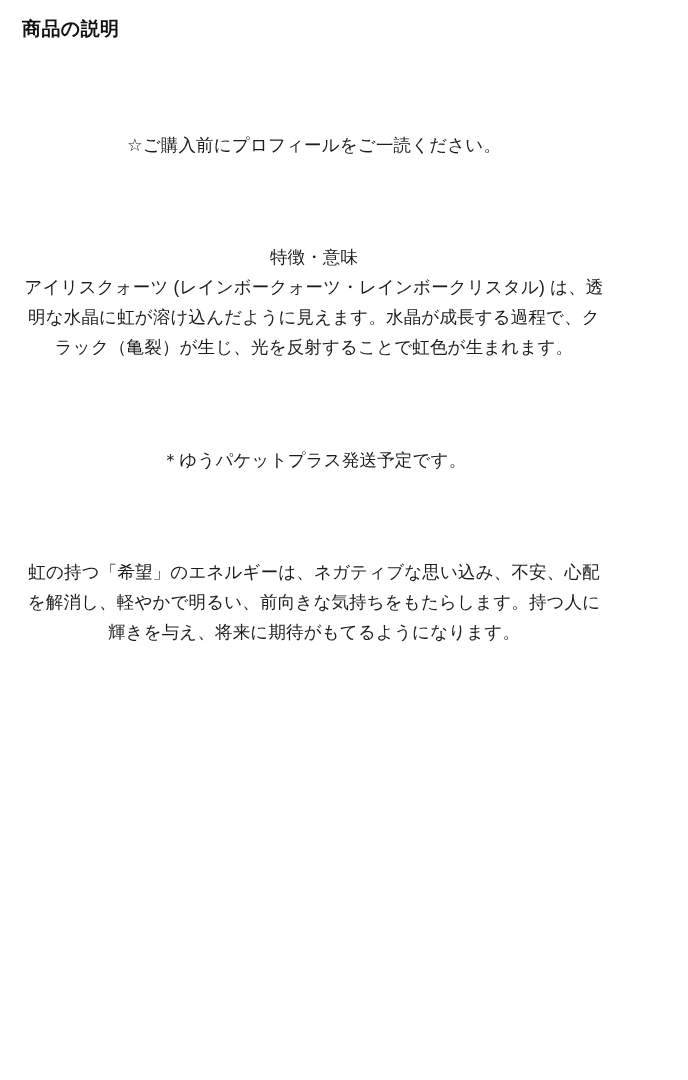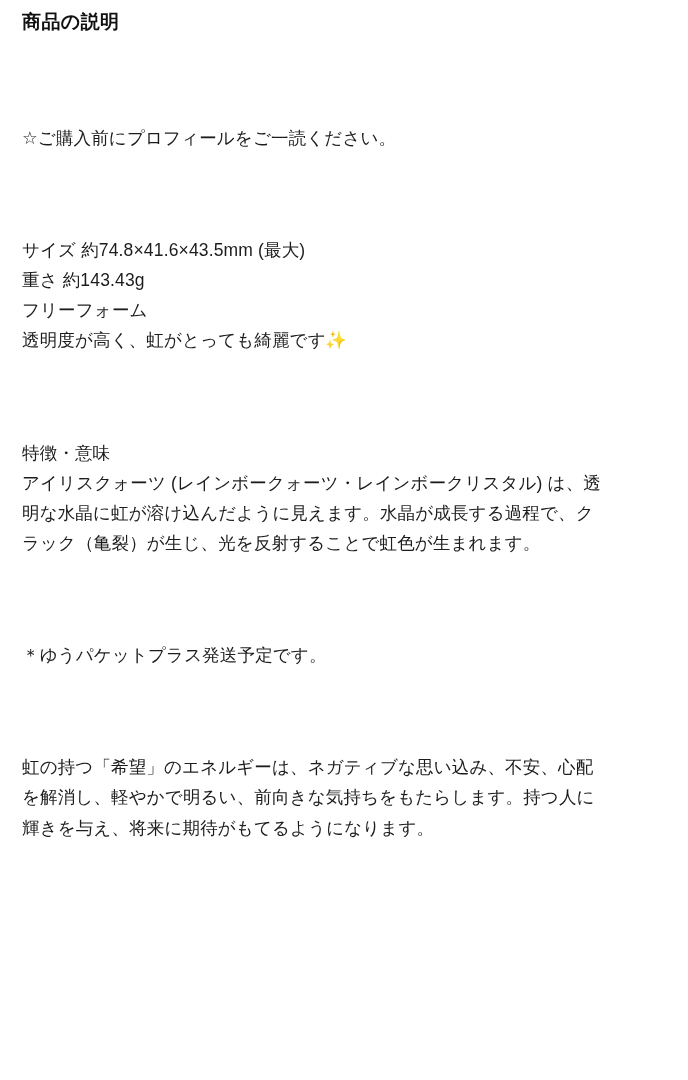--- a/index.html
+++ b/index.html
@@ -11,59 +11,56 @@
     width: 688px;
     height: 1080px;
     font-family: "Liberation Sans", "DejaVu Sans", sans-serif;
     color: #1a1a1a;
     overflow: hidden;
   }
   .page {
     width: 628px;
     height: 1080px;
     box-sizing: border-box;
-    padding: 8px 22px 0 22px;
+    padding: 15px 22px 0 22px;
     position: relative;
   }
   .section-title {
     font-size: 19px;
     font-weight: bold;
     line-height: 1.5;
     letter-spacing: 0.4px;
     margin: 0 0 26px 0;
     color: #111111;
   }
   .desc-body {
     font-size: 17.5px;
     line-height: 1.72;
     letter-spacing: 0.15px;
     color: #1c1c1c;
     white-space: pre-wrap;
     word-break: break-all;
   }
   .para {
     margin: 0 0 22px 0;
+    text-align: center;
   }
   .para:last-child {
     margin-bottom: 0;
   }
 </style>
 </head>
 <body>
 
 <div class="page">
 
   <h2 class="section-title">商品の説明</h2>
 
   <div class="desc-body">
     <p class="para">☆ご購入前にプロフィールをご一読ください。</p>
-    <p class="para">サイズ 約74.8×41.6×43.5mm (最大)
-重さ 約143.43g
-フリーフォーム
-透明度が高く、虹がとっても綺麗です✨</p>
     <p class="para">特徴・意味
 アイリスクォーツ (レインボークォーツ・レインボークリスタル) は、透明な水晶に虹が溶け込んだように見えます。水晶が成長する過程で、クラック（亀裂）が生じ、光を反射することで虹色が生まれます。</p>
     <p class="para">＊ゆうパケットプラス発送予定です。</p>
     <p class="para">虹の持つ「希望」のエネルギーは、ネガティブな思い込み、不安、心配を解消し、軽やかで明るい、前向きな気持ちをもたらします。持つ人に輝きを与え、将来に期待がもてるようになります。</p>
     
     
     
   </div>
 
 </div>

